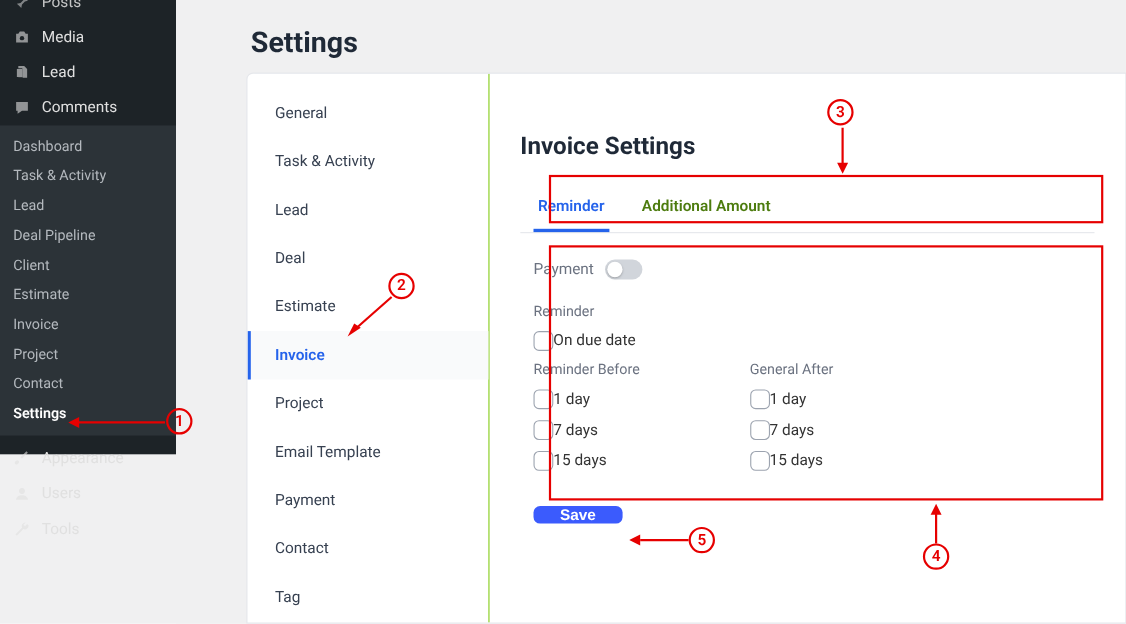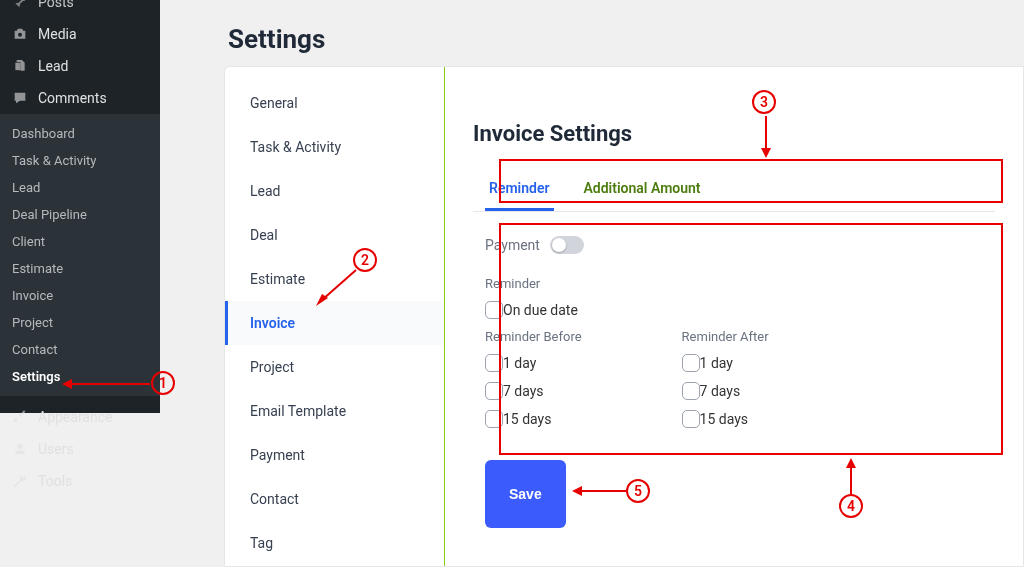--- a/index.html
+++ b/index.html
@@ -35,21 +35,21 @@
   .panel { padding: 18px 12px 12px 12px; margin-top: 6px; }
   .row-status { display: flex; align-items: center; gap: 10px; margin-bottom: 22px; color: #6b7280; }
   .toggle { width: 34px; height: 18px; border-radius: 10px; background: #d1d5db; position: relative; cursor: pointer; }
   .toggle::after { content: ""; position: absolute; width: 14px; height: 14px; background: #fff; border-radius: 50%; top: 2px; left: 2px; box-shadow: 0 1px 2px rgba(0,0,0,.25); }
 
   .group-label { color: #6b7280; font-size: 13px; margin-bottom: 10px; }
   .chk-row { display: flex; align-items: center; margin-bottom: 10px; }
   .chk { width: 18px; height: 18px; border: 1.5px solid #9ca3af; border-radius: 5px; background: #fff; cursor: pointer; flex: none; }
   .grid2 { display: flex; gap: 100px; margin-top: 7px; }
 
-  .save-btn { margin-top: 22px; background: #3b5bfd; color: #fff; border: none; border-radius: 6px; padding: 26px 24px; font-size: 14px; font-weight: 600; cursor: pointer; }
+  .save-btn { margin-top: 22px; background: #3b5bfd; color: #fff; border: none; border-radius: 6px; padding: 0 24px; font-size: 14px; font-weight: 600; cursor: pointer; }
 
   
   .anno-box { position: absolute; border: 2px solid #e60000; pointer-events: none; }
   .anno-circ { position: absolute; width: 24px; height: 24px; border: 2px solid #e60000; border-radius: 50%; color: #e60000; font-size: 14px; display: flex; align-items: center; justify-content: center; font-weight: 600; pointer-events: none; line-height: 1; }
   .anno-arrow { position: absolute; pointer-events: none; }
 
   svg { display: block; }
 </style>
 </head>
 <body>
@@ -182,21 +182,21 @@
             <div class="chk-row">
                 <span class="chk"></span>
                 <span>7 days</span>
               </div>
             <div class="chk-row">
                 <span class="chk"></span>
                 <span>15 days</span>
               </div>
           </div>
           <div>
-            <div class="group-label">Reminder After</div>
+            <div class="group-label">General After</div>
             <div class="chk-row">
                 <span class="chk"></span>
                 <span>1 day</span>
               </div>
             <div class="chk-row">
                 <span class="chk"></span>
                 <span>7 days</span>
               </div>
             <div class="chk-row">
                 <span class="chk"></span>

